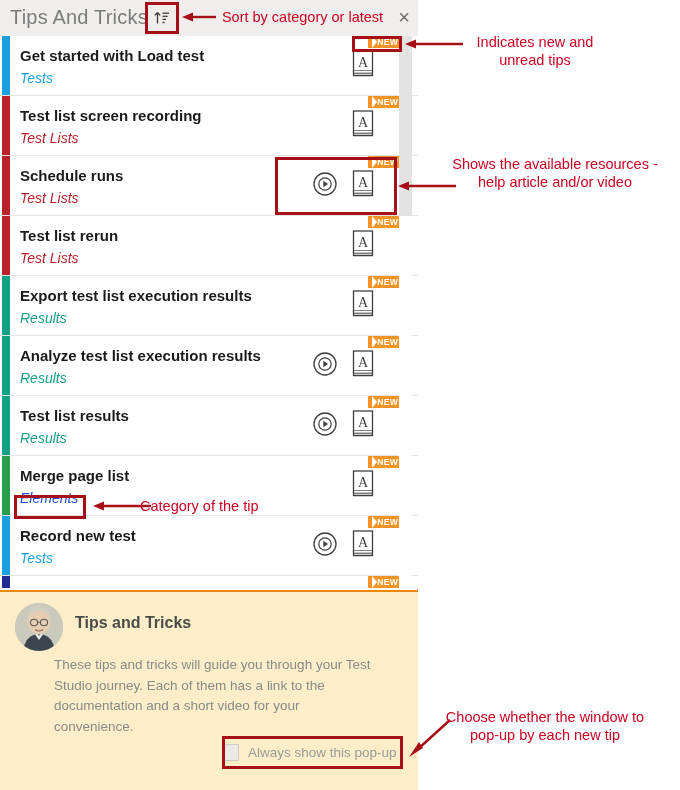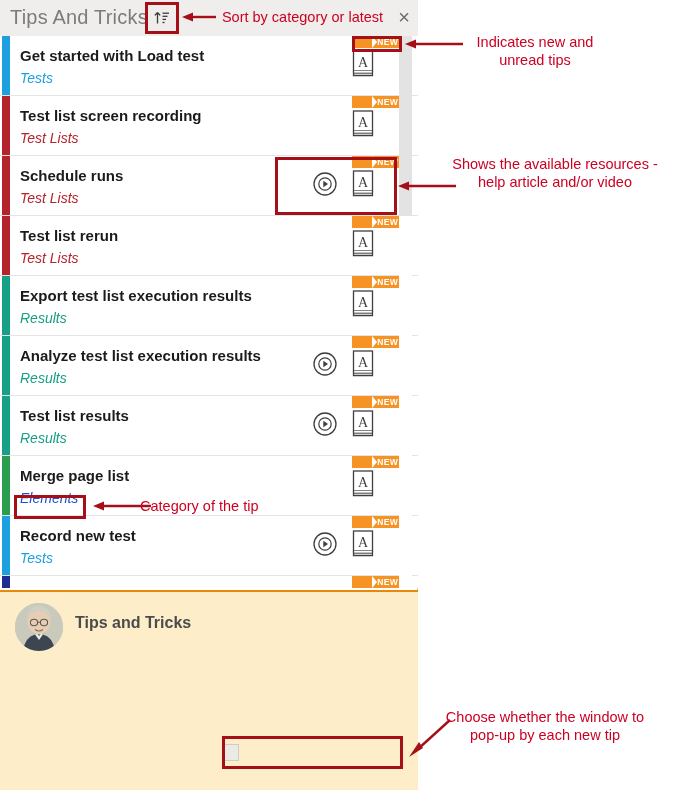--- a/index.html
+++ b/index.html
@@ -73,21 +73,21 @@
   .newbadge .chev{
     width:0;height:0;
     border-top:6px solid transparent;
     border-bottom:6px solid transparent;
     border-left:5px solid #ffffff;
     margin-left:4px;
   }
   .newbadge .bg{
     background:#f59425;height:12px;
     display:flex;align-items:center;
-    padding:0 4px 0 16px;
+    padding:0 4px 0 0;
   }
   .newbadge .lbl{
     color:#ffffff;font-size:8.5px;font-weight:bold;
     letter-spacing:.3px;line-height:12px;
   }
   
   #scrolltrack{
     position:absolute;right:6px;top:0;width:13px;height:552px;
     background:#ffffff;
   }
@@ -369,24 +369,26 @@
         <path d="M12.5 19 A11.5 11.5 0 0 1 35.5 19 L35.5 14 A11.5 11.5 0 0 0 12.5 14 Z" fill="#cfcfc2"></path>
         <ellipse cx="19" cy="19.5" rx="3.6" ry="3.2" fill="none" stroke="#5b5b52" stroke-width="1.1"></ellipse>
         <ellipse cx="29" cy="19.5" rx="3.6" ry="3.2" fill="none" stroke="#5b5b52" stroke-width="1.1"></ellipse>
         <line x1="22.6" y1="19.3" x2="25.4" y2="19.3" stroke="#5b5b52" stroke-width="1.1"></line>
         <path d="M20 26.5 Q24 29.5 28 26.5" stroke="#8a6b55" stroke-width="1.2" fill="none"></path>
         <path d="M8 48 Q10 34 20 31.5 L28 31.5 Q38 34 40 48 Z" fill="#3d4550"></path>
         <path d="M20 31.5 L24 37 L28 31.5 L26 30.5 L24 33 L22 30.5 Z" fill="#e9e9e6"></path>
       </svg>
     </div>
     <div id="popup-title">Tips and Tricks</div>
+    <div id="popup-body">These tips and tricks will guide you through your Test Studio journey. Each of them has a link to the documentation and a short video for your convenience.</div>
   </div>
 
   <div id="always-row">
     <div id="always-box"></div>
+    <div id="always-lbl">Always show this pop-up</div>
   </div>
 
 </div>
 
 <div class="anno-box" style="left:145px;top:2px;width:34px;height:32px;"></div>
 <svg class="anno" style="left:182px;top:10px;width:36px;height:14px;">
   <line x1="34" y1="7" x2="9" y2="7" stroke="#a50f18" stroke-width="2.4"></line>
   <path d="M0 7 L11 2.5 L11 11.5 Z" fill="#a50f18"></path>
 </svg>
 <div class="anno-text" style="left:220px;top:8px;width:165px;text-align:center;">Sort by category or latest</div>

